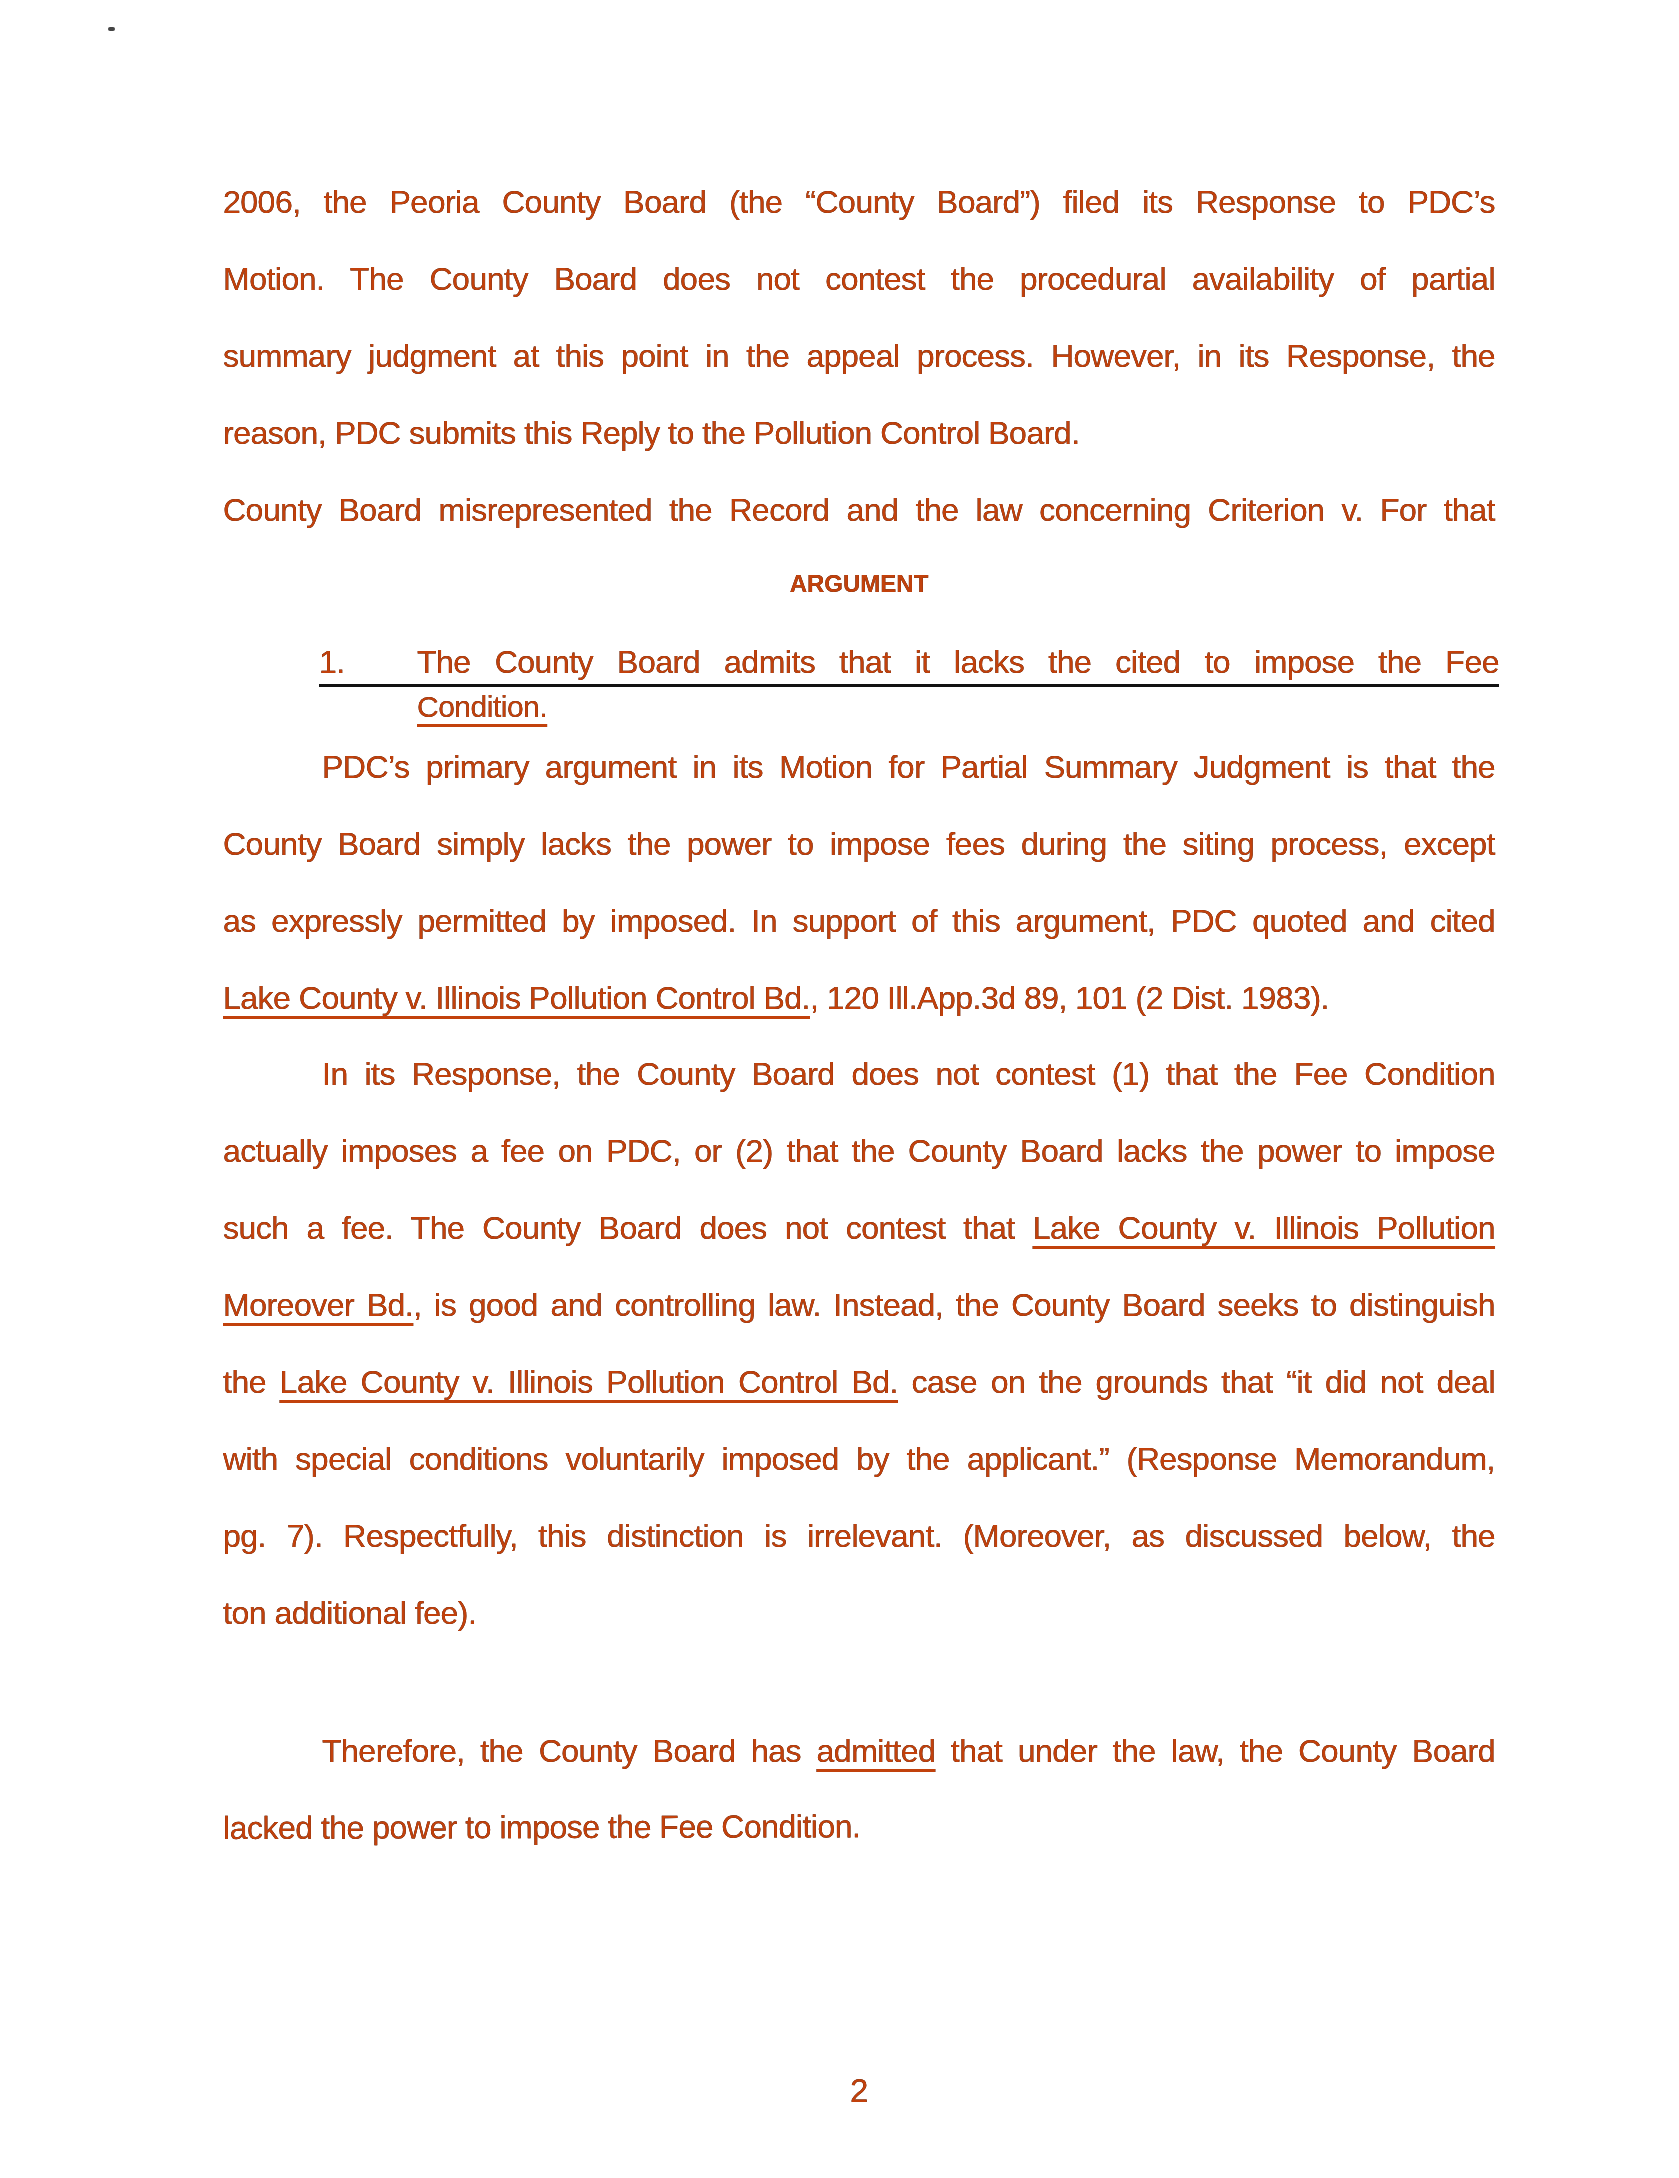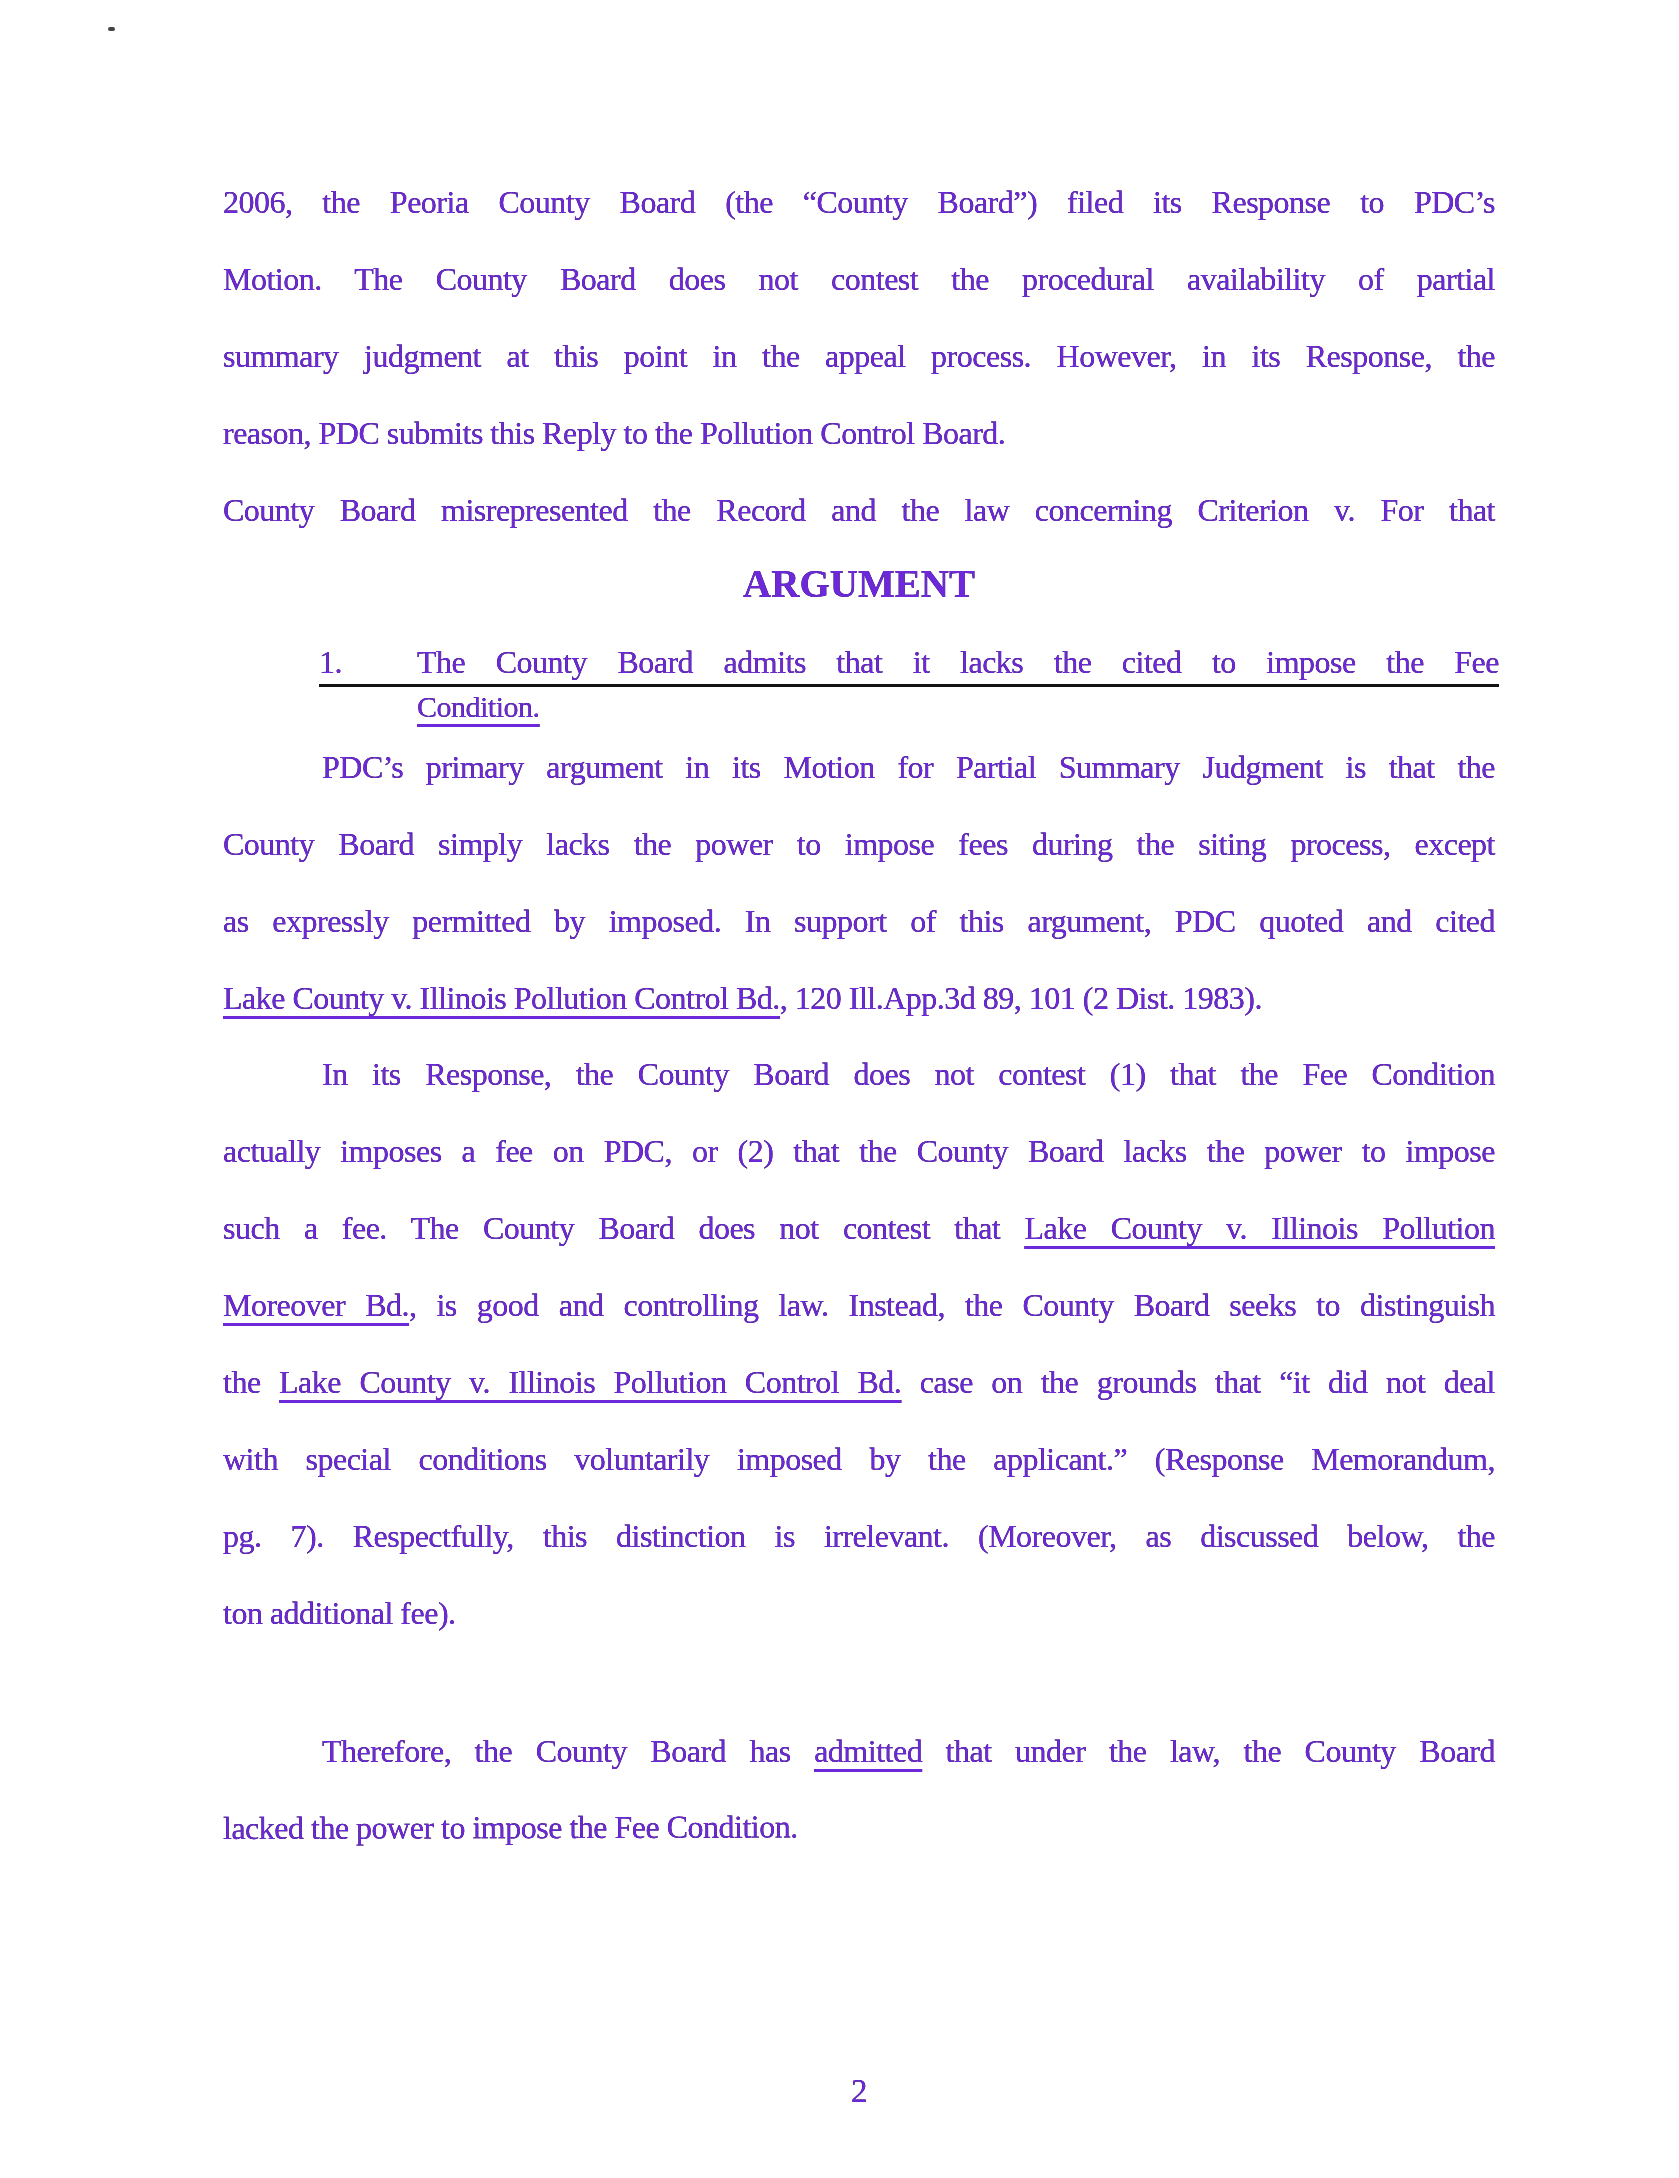--- a/index.html
+++ b/index.html
@@ -6,22 +6,22 @@
     margin: 0;
     padding: 0;
     background: #e8e8e8;
   }
   .page {
     position: relative;
     width: 1679px;
     height: 2178px;
     background: #ffffff;
     overflow: hidden;
-    font-family: Liberation Serif, serif;
-    color: #6d28d9;
+    font-family: Liberation Sans, sans-serif;
+    color: #c2410c;
     text-shadow: 0 0 0.6px #000;
     letter-spacing: -0.5px;
   }
   .scan-speck {
     position: absolute;
     left: 108px;
     top: 27px;
     width: 7px;
     height: 4px;
     background: #444;
@@ -44,21 +44,21 @@
   .u {
     text-decoration: underline;
     text-decoration-thickness: 3px;
     text-underline-offset: 7px;
   }
   .argument-heading {
     position: absolute;
     left: 223px;
     width: 1272px;
     top: 564px;
-    font-size: 39px;
+    font-size: 24px;
     font-weight: 700;
     text-align: center;
     line-height: 40px;
     letter-spacing: 0px;
   }
   .sec-heading {
     position: absolute;
     left: 319px;
     top: 642px;
     width: 1180px;

